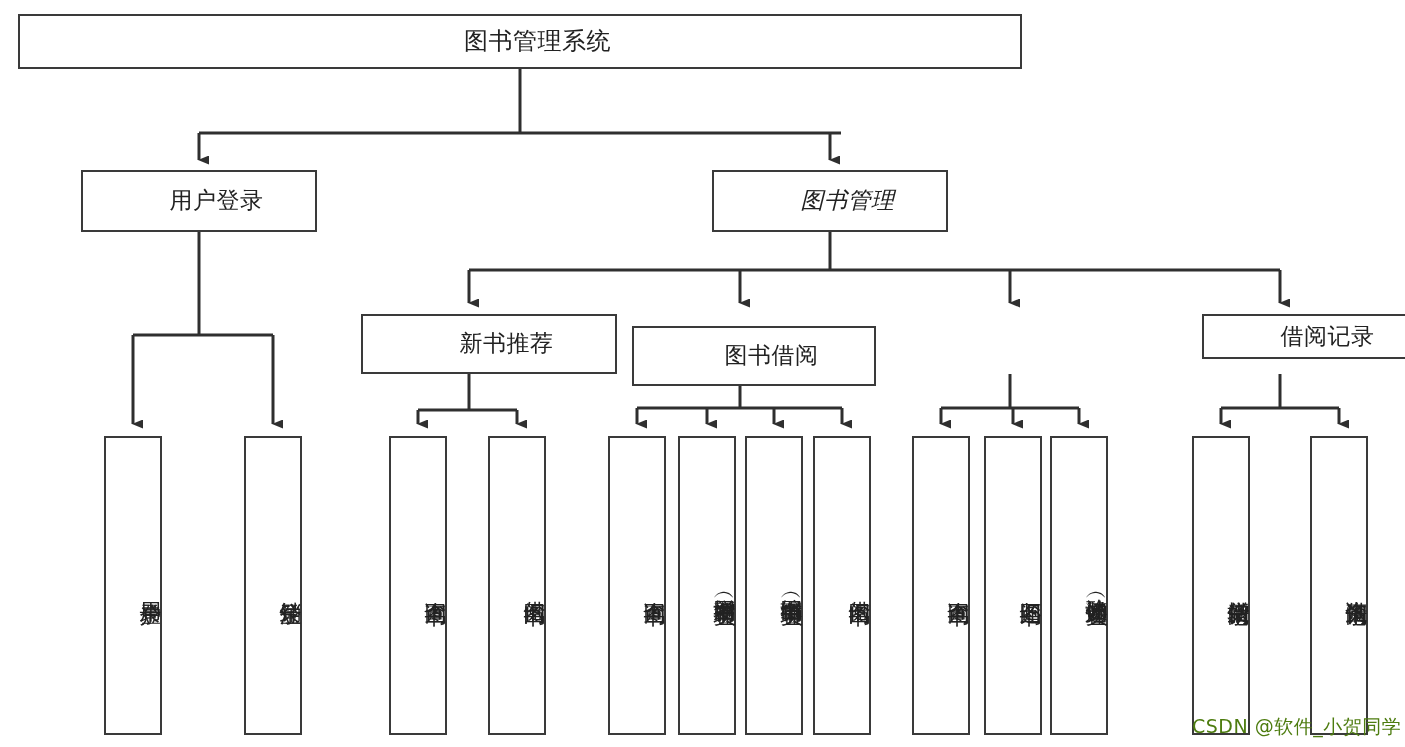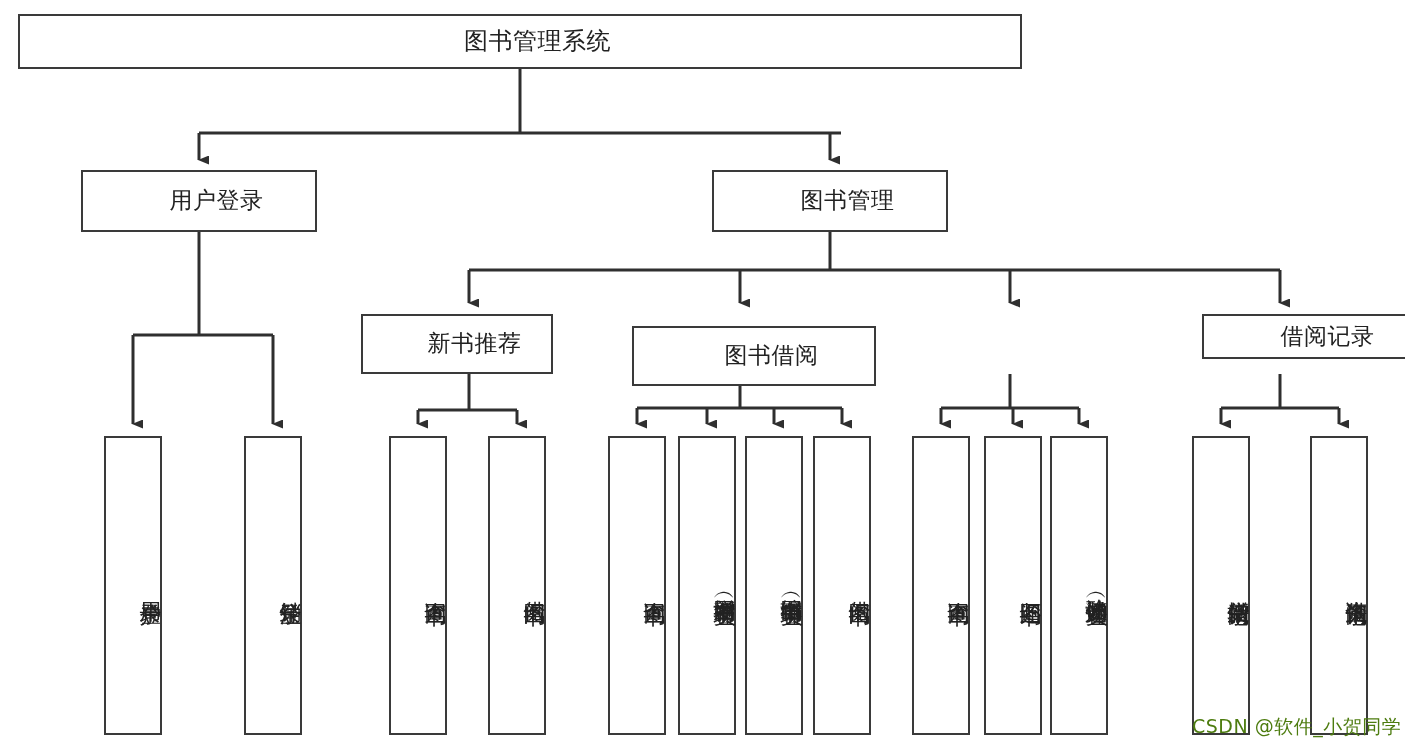--- a/index.html
+++ b/index.html
@@ -125,25 +125,25 @@
     </g>
   </svg>
 
   <div class="node horiz root" style="left:18px;top:14px;width:1004px;height:55px;">
     <span>图书管理系统</span>
   </div>
 
   <div class="node horiz" style="left:81px;top:170px;width:236px;height:62px;">
     <span>用户登录</span>
   </div>
-  <div class="node horiz" style="left:712px;top:170px;width:236px;height:62px;">
+  <div class="node horiz" style="left:712px;top:170px;width:236px;height:62px;font-style:italic;">
     <span>图书管理</span>
   </div>
 
-  <div class="node horiz" style="left:361px;top:314px;width:192px;height:60px;">
+  <div class="node horiz" style="left:361px;top:314px;width:256px;height:60px;">
     <span>新书推荐</span>
   </div>
   <div class="node horiz" style="left:632px;top:326px;width:244px;height:60px;">
     <span>图书借阅</span>
   </div>
   <div class="node horiz" style="left:1202px;top:314px;width:216px;height:45px;">
     <span>借阅记录</span>
   </div>
 
   <div class="node vert" style="left:104px;top:436px;width:58px;height:299px;">

